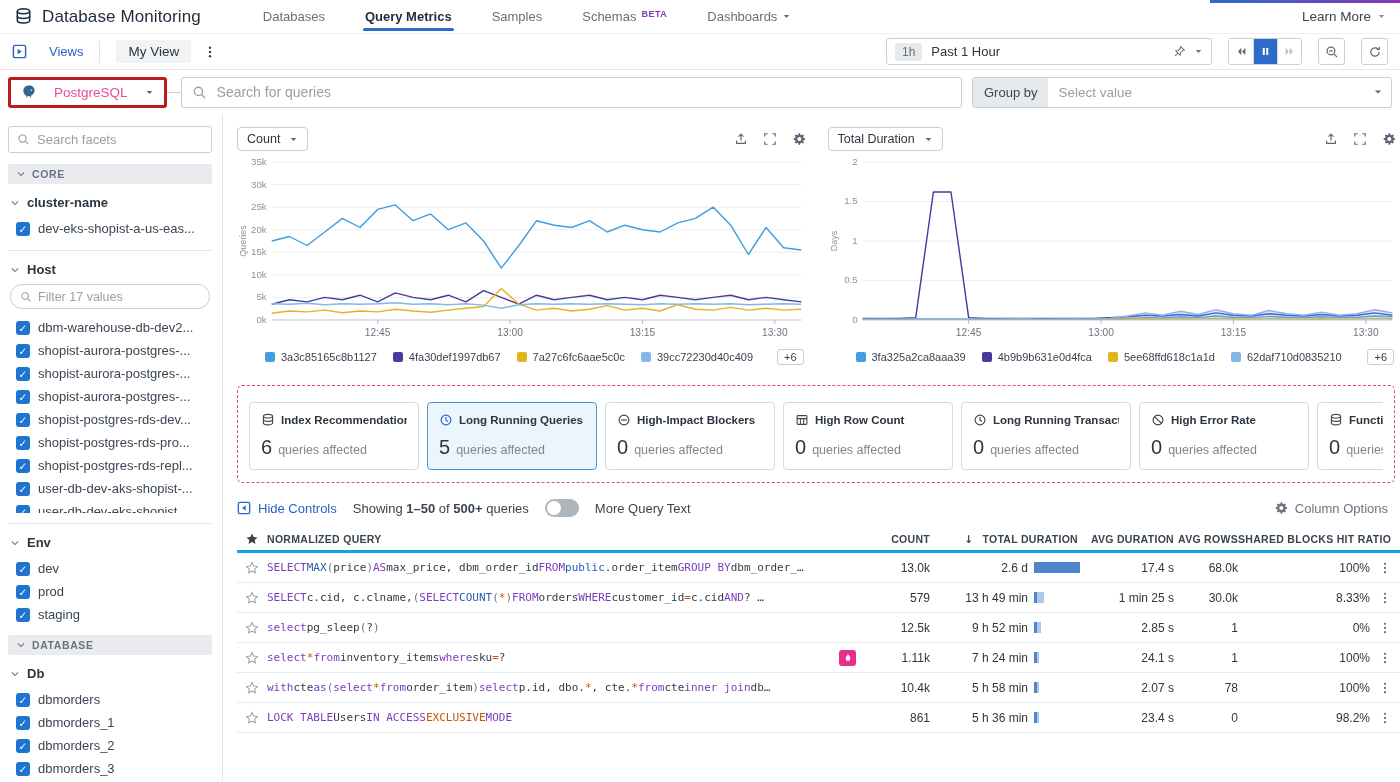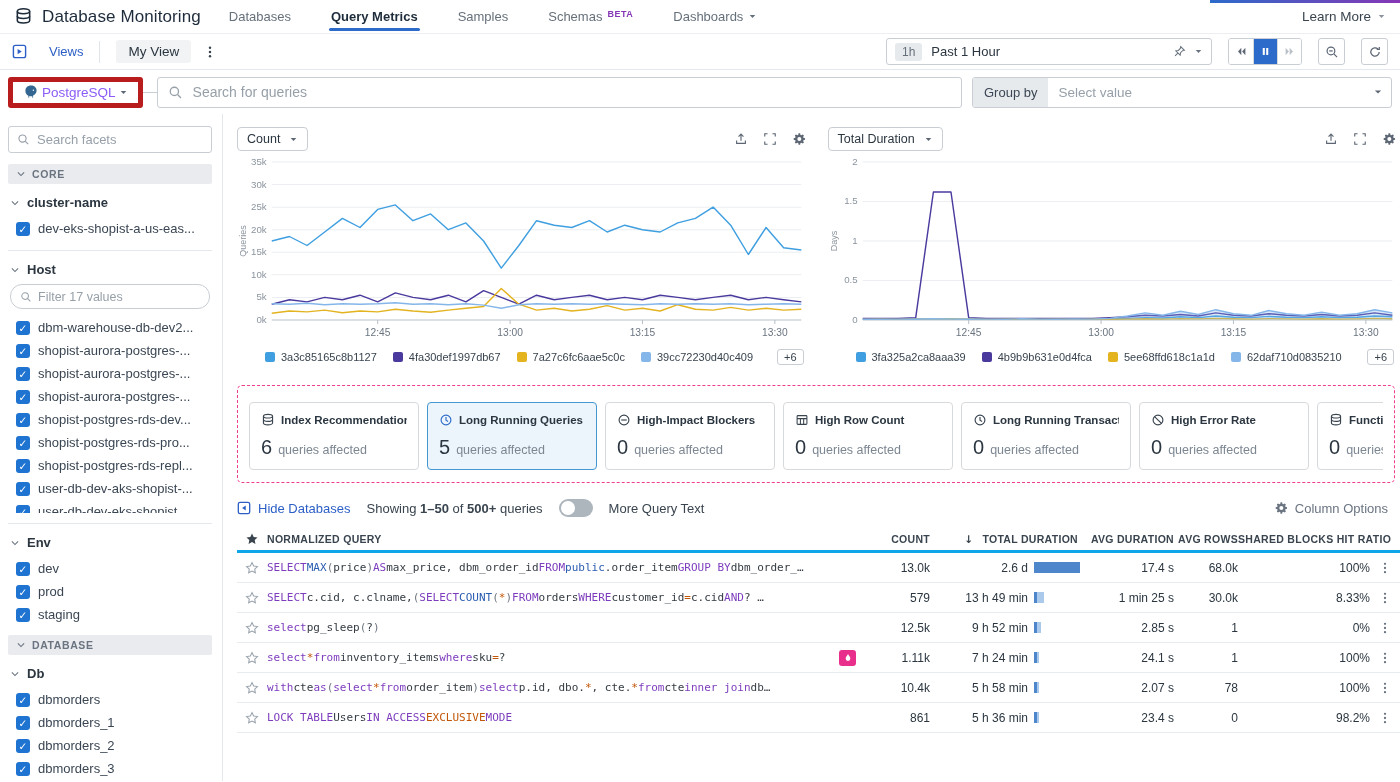--- a/index.html
+++ b/index.html
@@ -10,21 +10,21 @@
     font-family:"Liberation Sans", sans-serif; font-size:13px;
   }
   svg { display:block; }
 
   
   .gradient-bar { position:absolute; top:0; right:0; width:190px; height:3px;
     background:linear-gradient(90deg,#2d6bca,#8637b5); z-index:5; }
   .topnav { height:34px; display:flex; align-items:center; padding:0 14px; border-bottom:1px solid #eceef1; }
   .logo { color:#1d2b3a; margin-right:9px; display:flex; }
   .app-title { font-size:17px; font-weight:500; color:#1d2b3a; letter-spacing:.1px; }
-  .tabs { display:flex; margin-left:28px; gap:40px; height:100%; align-items:center; }
+  .tabs { display:flex; margin-left:62px; gap:40px; height:100%; align-items:center; }
   .tab { position:relative; color:#66707b; font-size:13px; height:100%; display:flex; align-items:center; gap:5px; cursor:pointer; }
   .tab.active { color:#1d2b3a; font-weight:600; }
   .tab.active::after { content:""; position:absolute; left:-2px; right:-2px; bottom:2px; height:3px; background:#2d6bca; border-radius:2px; }
   .tab .beta { color:#8637b5; font-size:9px; font-weight:700; letter-spacing:.5px; margin-top:-6px; }
   .tab .caret { color:#66707b; }
   .learn-more { margin-left:auto; display:flex; align-items:center; gap:6px; color:#39444f; font-size:13.5px; cursor:pointer; }
   .learn-more .caret { color:#8b949e; }
 
   
   .toolbar { height:36px; display:flex; align-items:center; padding:0 12px; border-bottom:1px solid #e4e8ec; }
@@ -39,21 +39,21 @@
   .time-icons { margin-left:auto; display:flex; align-items:center; gap:8px; color:#6a7480; }
   .btn-group { display:flex; border:1px solid #c9ced4; border-radius:3px; overflow:hidden; height:27px; }
   .btn-group .gbtn { width:24px; display:flex; align-items:center; justify-content:center; color:#5d6774; background:#fff; cursor:pointer; }
   .btn-group .gbtn + .gbtn { border-left:1px solid #d6dadd; }
   .btn-group .gbtn.active { background:#2d6bca; color:#fff; }
   .btn-group .gbtn.disabled { color:#b9c0c7; }
   .sq-btn { width:27px; height:27px; border:1px solid #c9ced4; border-radius:3px; display:flex; align-items:center; justify-content:center; color:#5d6774; background:#fff; cursor:pointer; }
 
   
   .filterbar { height:44px; display:flex; align-items:center; padding:0 8px; gap:0; }
-  .engine-select { height:31px; border:5px solid #b91c1c; border-radius:3px; display:flex; align-items:center; gap:3px; padding:0 10px; font-size:13.5px; color:#8b5cf6; cursor:pointer; background:#fff; }
+  .engine-select { height:31px; border:3px solid #b91c1c; border-radius:3px; display:flex; align-items:center; gap:17px; padding:0 10px; font-size:13.5px; color:#ec4899; cursor:pointer; background:#fff; }
   .engine-select .caret { color:#5d6774; }
   .connector { width:14px; height:1px; background:#c9ced4; }
   .search-box { flex:1; height:31px; border:1px solid #c9ced4; border-radius:3px; display:flex; align-items:center; gap:8px; padding:0 10px; color:#97a0a9; }
   .search-box input { border:none; outline:none; flex:1; font-size:14px; font-family:inherit; color:#2b3640; }
   .search-box input::placeholder { color:#97a0a9; }
   .groupby { width:420px; height:31px; margin-left:10px; border:1px solid #c9ced4; border-radius:3px; display:flex; align-items:stretch; overflow:hidden; background:#fff; }
   .groupby .gb-label { background:#e7eaed; color:#3a4653; display:flex; align-items:center; padding:0 11px; font-size:13px; }
   .groupby .gb-value { flex:1; display:flex; align-items:center; padding:0 10px; color:#97a0a9; font-size:13.5px; }
   .groupby .caret { align-self:center; margin-right:8px; color:#5d6774; }
 
@@ -725,21 +725,21 @@
     </section>
 
     <div class="table-controls">
       <span class="hide-controls">
         <span>
             <svg width="14" height="14" viewBox="0 0 16 16">
               <rect x="1.5" y="1.5" width="13" height="13" rx="2" fill="none" stroke="currentColor" stroke-width="1.5"></rect>
               <path d="M10 5.2 L5.8 8 L10 10.8 Z" fill="currentColor"></path>
             </svg>
           </span>
-        <span>Hide Databases</span>
+        <span>Hide Controls</span>
       </span>
       <span class="showing">
         <span>Showing</span>
         <b>1–50</b>
         <span>of</span>
         <b>500+</b>
         <span>queries</span>
       </span>
       <span class="toggle">
           <span class="knob"></span>

